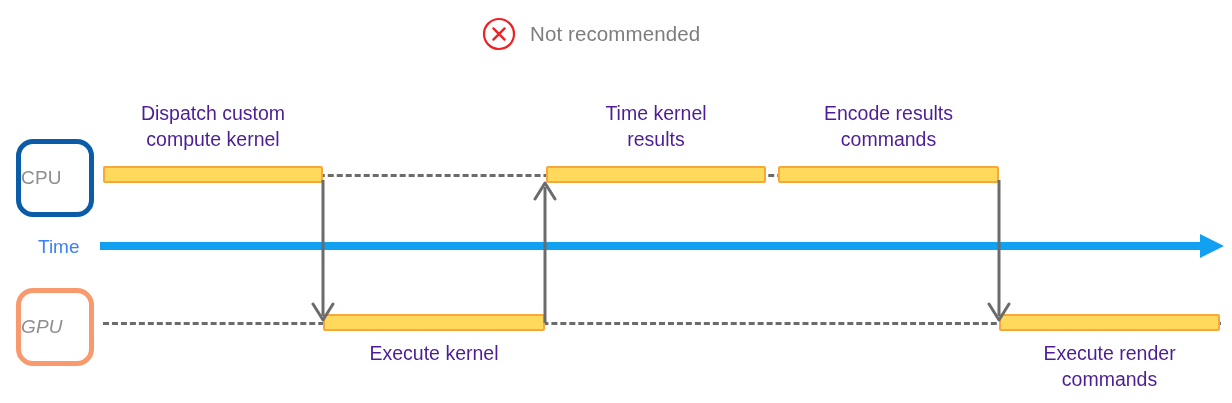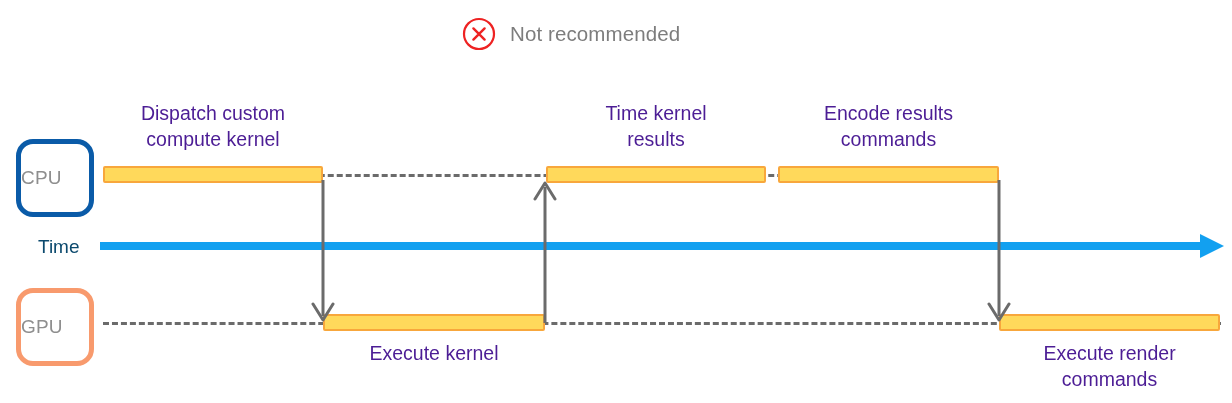--- a/index.html
+++ b/index.html
@@ -15,21 +15,21 @@
     position: relative;
     width: 1232px;
     height: 403px;
     background: #ffffff;
     overflow: hidden;
   }
 
   
   #notrec {
     position: absolute;
-    left: 462px;
+    left: 482px;
     top: 16px;
     height: 36px;
     display: flex;
     align-items: center;
     gap: 14px;
   }
   #notrec .circle {
     width: 34px;
     height: 34px;
     flex: 0 0 34px;
@@ -52,29 +52,29 @@
     box-sizing: border-box;
     display: flex;
     align-items: center;
   }
   .endpoint .etext {
     font-size: 19px;
     color: #8e8e8e;
     letter-spacing: 0.2px;
   }
   #cpu-box { left: 16px; top: 139px; border-color: #0a5ba8; }
-  #gpu-box { left: 16px; top: 288px; border-color: #f89a6d; }
+  #gpu-box { left: 16px; top: 288px; border-color: #f89a6d; font-style: italic; }
 
   
   #time-label {
     position: absolute;
     left: 38px;
     top: 236px;
     font-size: 19px;
-    color: #0c4a6e;
+    color: #3b82f6;
   }
   #time-axis {
     position: absolute;
     left: 100px;
     top: 232px;
     width: 1124px;
     height: 28px;
   }
 
   

